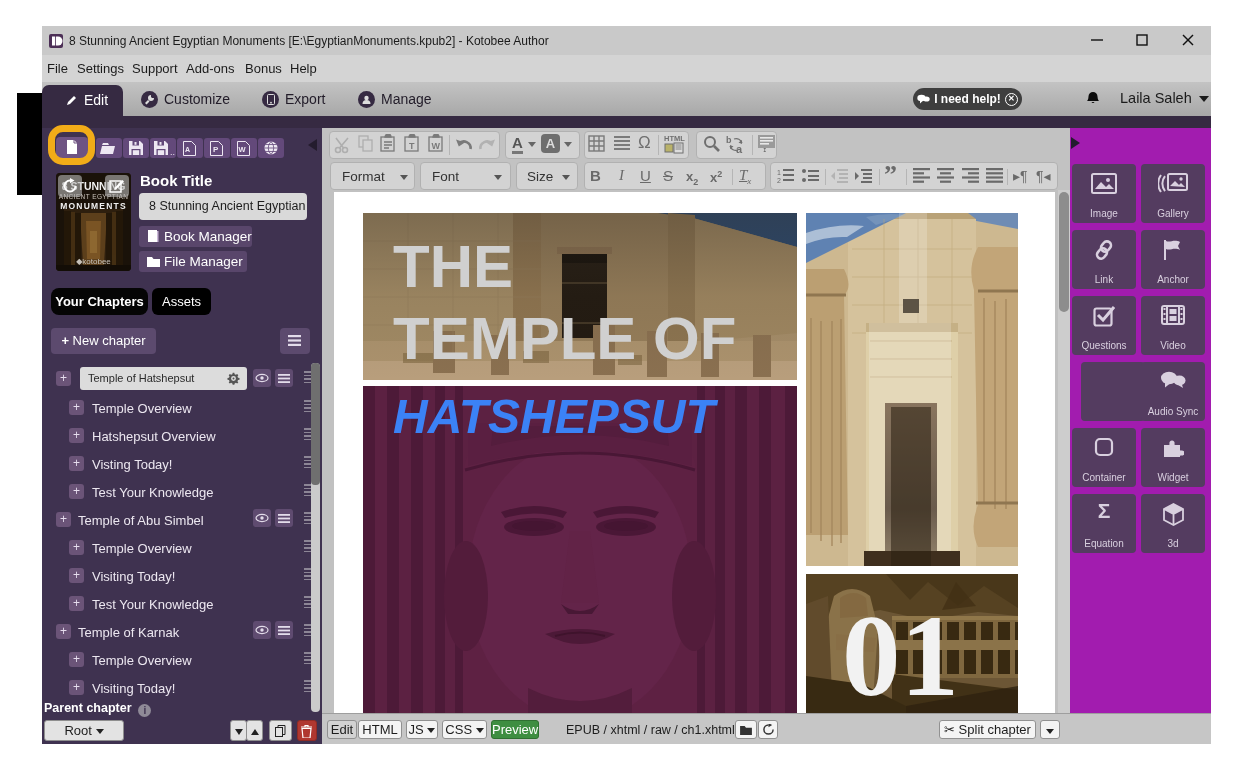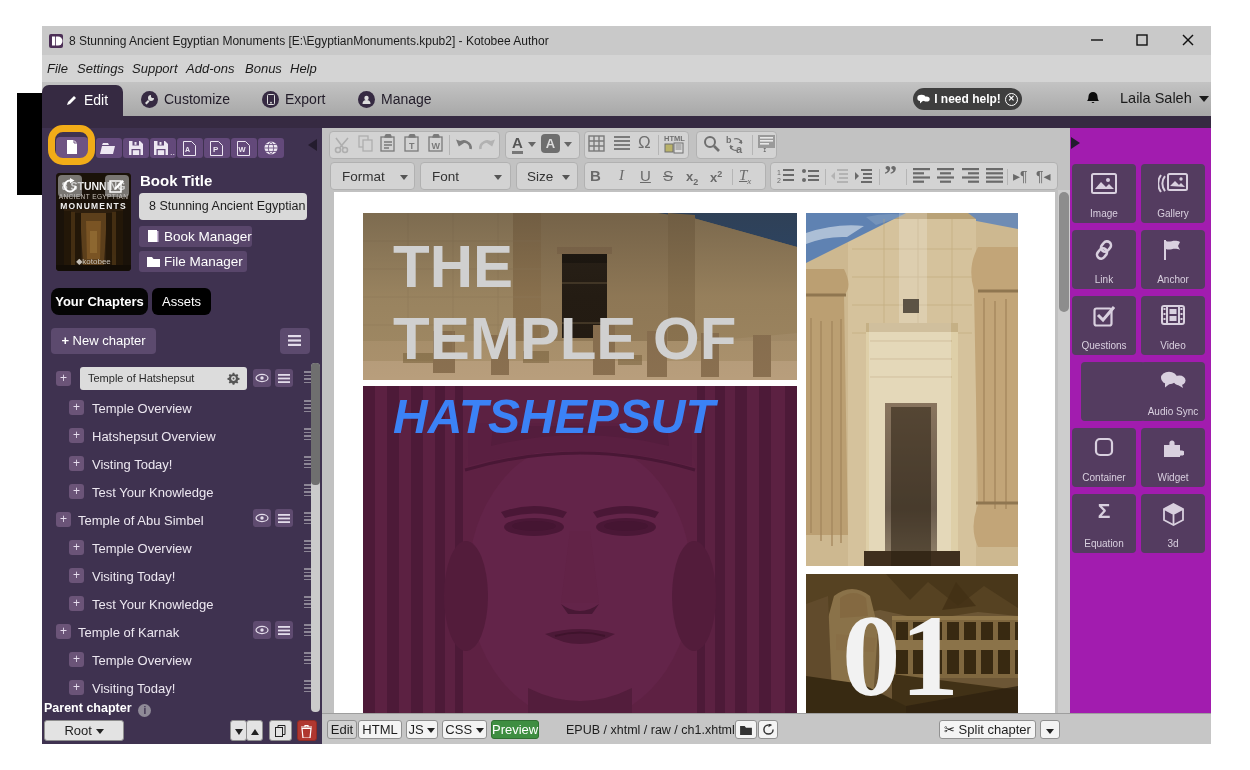--- a/index.html
+++ b/index.html
@@ -7,21 +7,21 @@
 #stage { position:relative; width:1250px; height:770px; background:#fff; }
 .abs { position:absolute; }
 #blackrect { left:17px; top:93px; width:25px; height:102px; background:#000; }
 #window { left:42px; top:26px; width:1169px; height:718px; background:#c9c9c9; }
 
 #titlebar { left:0; top:0; width:1169px; height:29px; background:#c9c9c9; }
 #appicon { left:7px; top:8px; width:14px; height:14px; background:#4c2f56; border-radius:2px; }
 #title { left:27px; top:8px; font-size:12px; color:#1b1b1b; white-space:nowrap; }
 .wbtn { top:8px; }
 
-#menubar { left:0; top:29px; width:1169px; height:27px; background:#d4d4d4;font-style:italic; }
+#menubar { left:0; top:29px; width:1169px; height:27px; background:#d4d4d4; }
 .menuitem { position:absolute; top:6px; font-size:13px; color:#1b1b1b; }
 
 #tabbar { left:0; top:56px; width:1169px; height:34px; background:linear-gradient(#c3c3c3,#a8a8a8); }
 #tabedit { left:0; top:3px; width:81px; height:31px; background:#362a42; border-radius:7px 7px 0 0; color:#fff; font-size:14px; }
 .tab { position:absolute; top:0; height:34px; display:flex; align-items:center; font-size:14px; color:#221c29; }
 .tabcirc { width:17px; height:17px; border-radius:50%; background:#362a42; margin-right:6px; position:relative; }
 #needhelp { left:871px; top:6px; width:109px; height:22px; background:#3e3e3e; border-radius:11px; color:#fff; font-size:12px; font-weight:bold; display:flex; align-items:center; justify-content:center; }
 #bell { left:1044px; top:9px; }
 #user { left:1078px; top:8px; font-size:14.5px; color:#1b1b1b; white-space:nowrap; }
 

